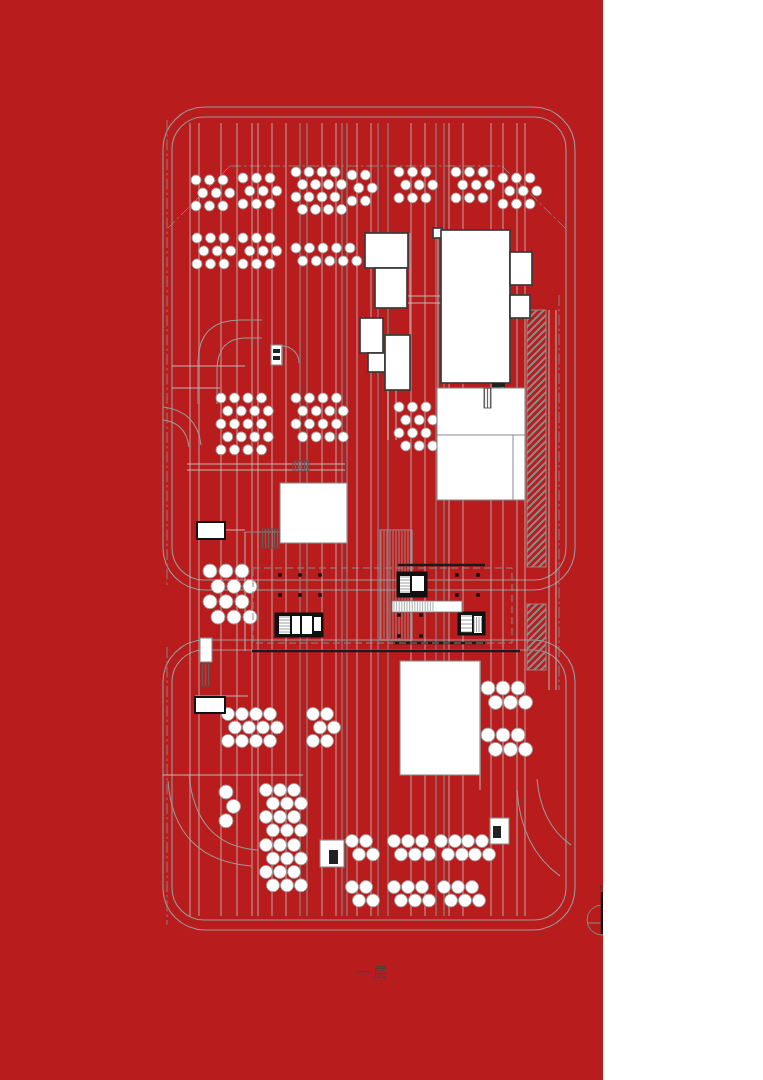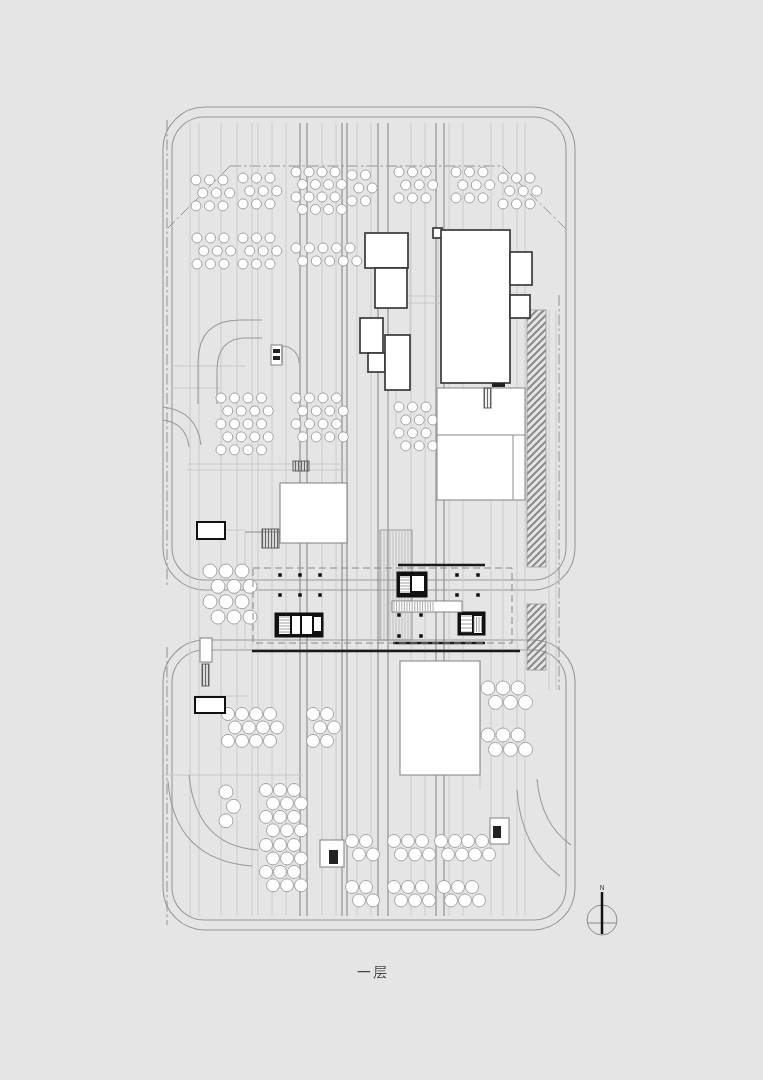--- a/index.html
+++ b/index.html
@@ -1,16 +1,16 @@
 <!DOCTYPE html>
 <html><head>
 <meta charset="utf-8">
 <style>
   html,body{margin:0;padding:0;background:#ffffff;}
-  .sheet{position:relative;width:763px;height:1080px;background:#e5e5e5;overflow:hidden;
+  .sheet{position:relative;width:603px;height:1080px;background:#b91c1c;overflow:hidden;
          font-family:"Liberation Sans", sans-serif;}
   .sheet svg{position:absolute;left:0;top:0;width:763px;height:1080px;display:block;}
   text{font-family:"Liberation Sans", sans-serif;}
   .caption{font-size:14px;fill:#444;letter-spacing:2px;}
   .north-label{font-size:6.5px;fill:#333;}
 </style>
 </head>
 <body>
 
 <div class="sheet">

